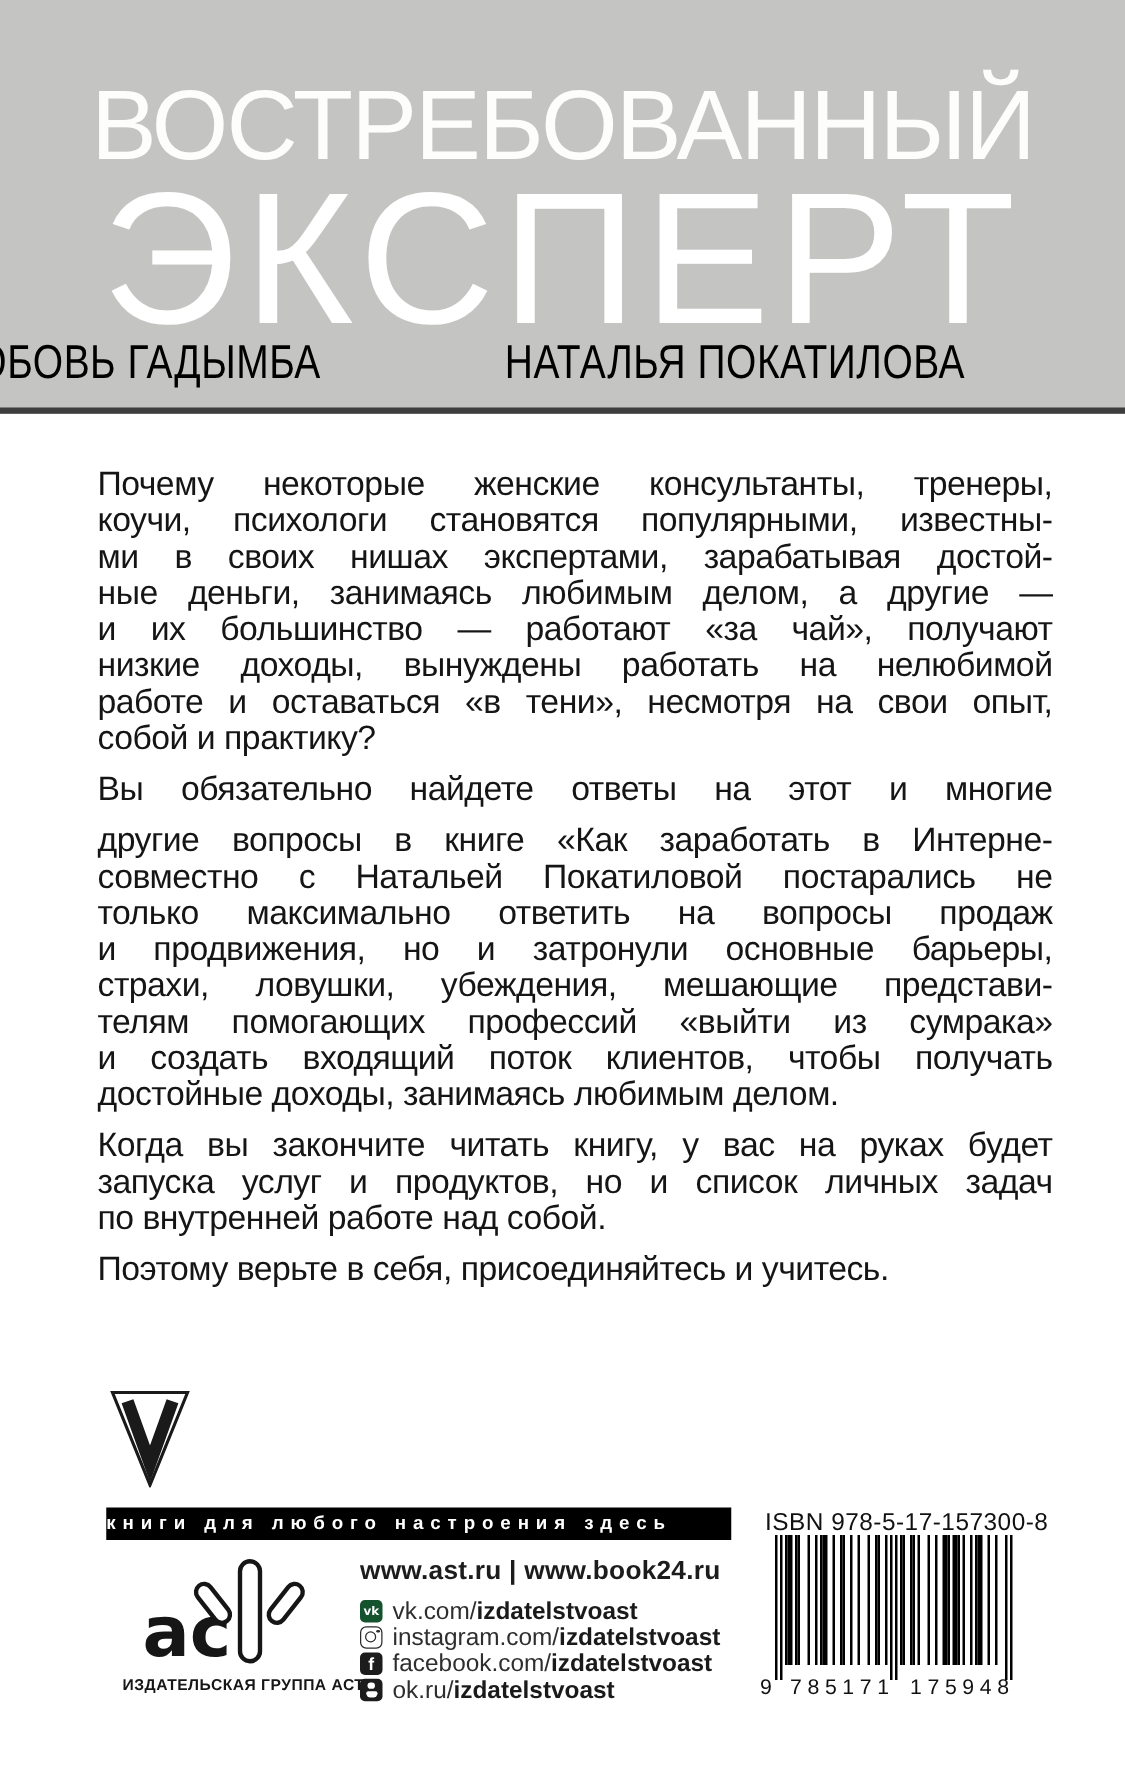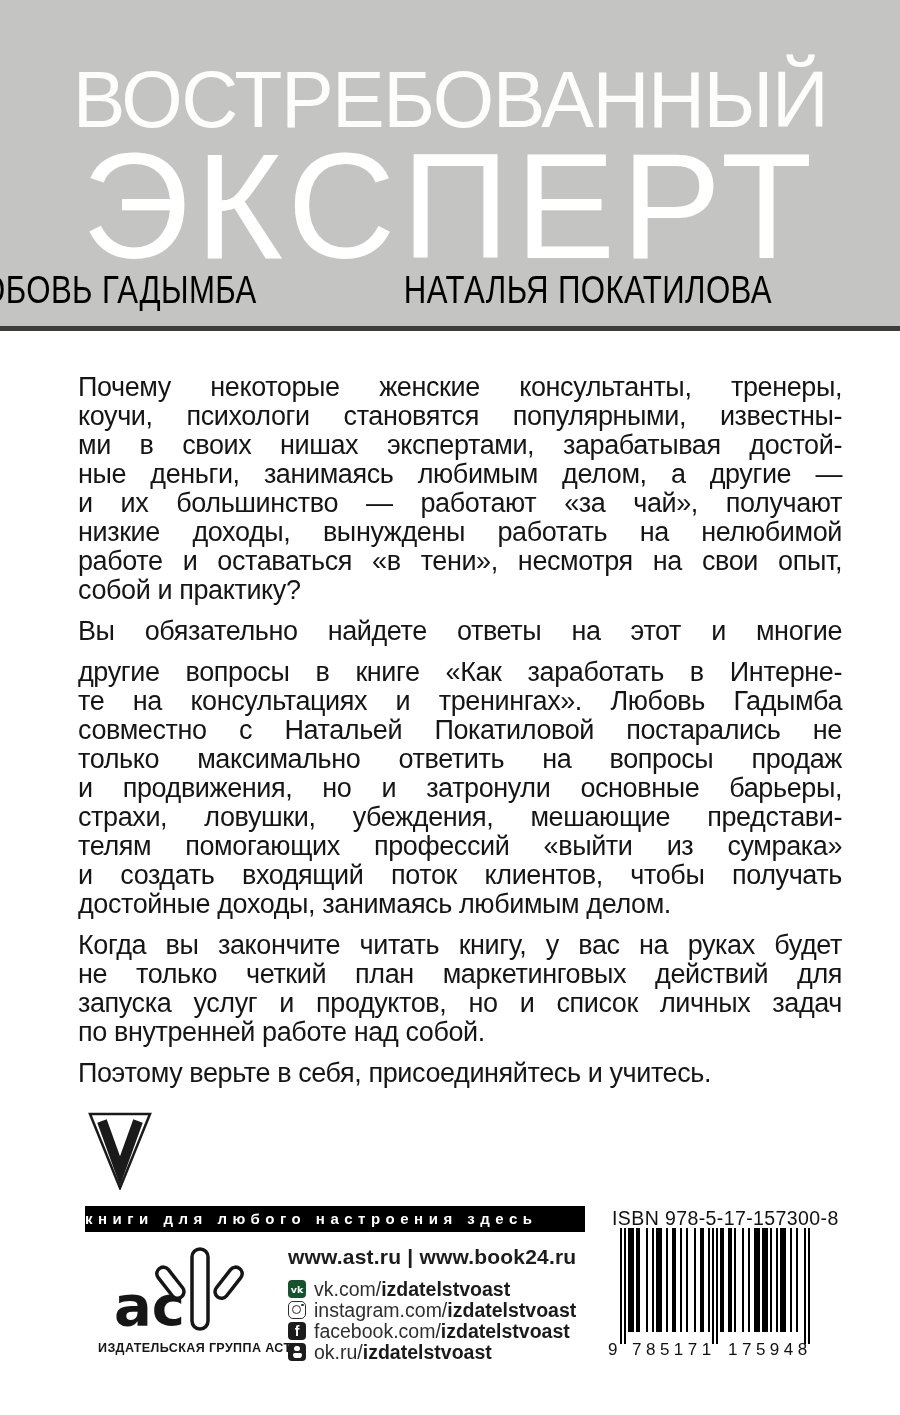--- a/index.html
+++ b/index.html
@@ -92,32 +92,30 @@
         <div class="line">и их большинство — работают «за чай», получают</div>
         <div class="line">низкие доходы, вынуждены работать на нелюбимой</div>
         <div class="line">работе и оставаться «в тени», несмотря на свои опыт,</div>
         <div class="line no-stretch">собой и практику?</div>
       </div>
       <div class="para">
         <div class="line">Вы обязательно найдете ответы на этот и многие</div>
       </div>
       <div class="para">
         <div class="line">другие вопросы в книге «Как заработать в Интерне-</div>
-        <div class="line">те на консультациях и тренингах». Любовь Гадымба</div>
         <div class="line">совместно с Натальей Покатиловой постарались не</div>
         <div class="line">только максимально ответить на вопросы продаж</div>
         <div class="line">и продвижения, но и затронули основные барьеры,</div>
         <div class="line">страхи, ловушки, убеждения, мешающие представи-</div>
         <div class="line">телям помогающих профессий «выйти из сумрака»</div>
         <div class="line">и создать входящий поток клиентов, чтобы получать</div>
         <div class="line no-stretch">достойные доходы, занимаясь любимым делом.</div>
       </div>
       <div class="para">
         <div class="line">Когда вы закончите читать книгу, у вас на руках будет</div>
-        <div class="line">не только четкий план маркетинговых действий для</div>
         <div class="line">запуска услуг и продуктов, но и список личных задач</div>
         <div class="line no-stretch">по внутренней работе над собой.</div>
       </div>
       <div class="para">
         <div class="line no-stretch">Поэтому верьте в себя, присоединяйтесь и учитесь.</div>
       </div>
     </div>
 
   <svg class="v-logo" viewBox="0 0 64 78">
     <polygon points="2,2 62,2 32,76" fill="#ffffff" stroke="#1a1a1a" stroke-width="2.5"></polygon>

